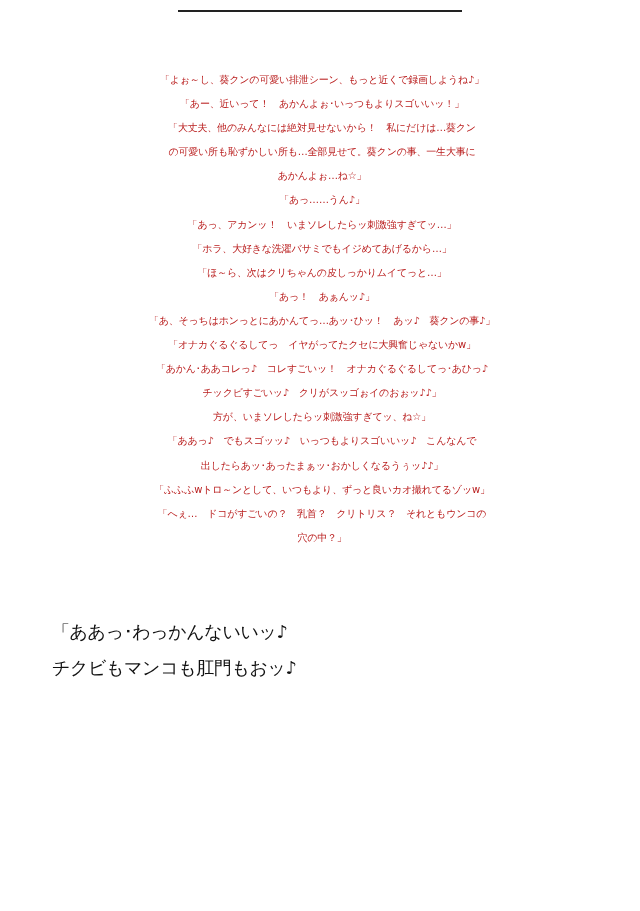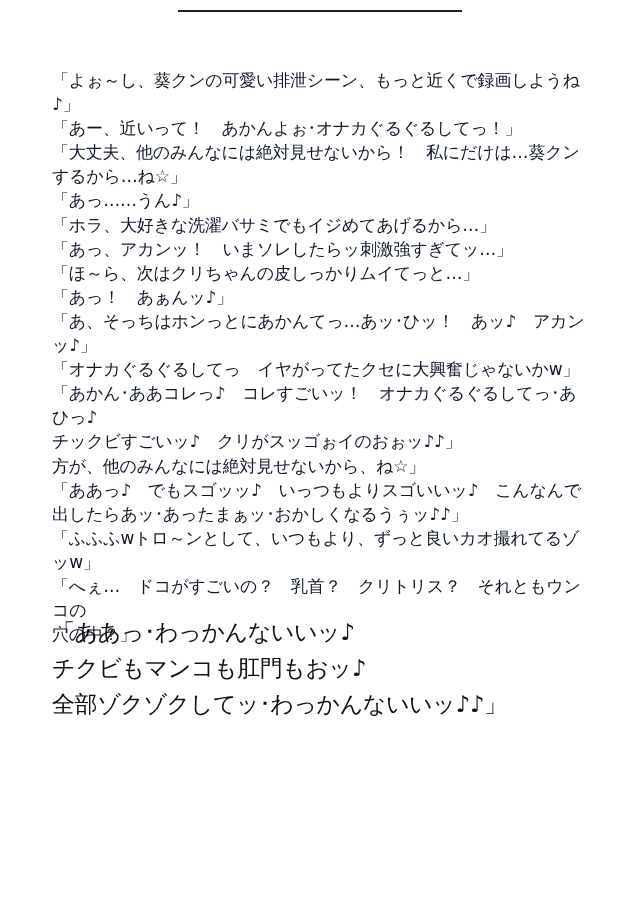--- a/index.html
+++ b/index.html
@@ -28,68 +28,69 @@
     height: 2px;
     background: #222222;
   }
   .body-block {
     position: absolute;
     top: 68px;
     left: 52px;
     width: 540px;
   }
   .line {
-    font-size: 17px;
+    font-size: 10px;
     line-height: 24.1px;
     letter-spacing: -0.2px;
     white-space: pre-wrap;
-    color: #0f172a;
+    color: #b91c1c;
+    text-align: center;
   }
   .shout-block {
     position: absolute;
     top: 614px;
     left: 52px;
     width: 560px;
   }
   .shout-line {
-    font-size: 23px;
+    font-size: 18px;
     line-height: 36px;
     letter-spacing: -0.4px;
     white-space: pre-wrap;
     color: #111111;
   }
 </style>
 </head>
 <body>
 
 <div class="page">
 
   <div class="top-rule"></div>
 
   <div class="body-block">
     <div class="line">「よぉ～し、葵クンの可愛い排泄シーン、もっと近くで録画しようね♪」</div>
-    <div class="line">「あー、近いって！　あかんよぉ･オナカぐるぐるしてっ！」</div>
+    <div class="line">「あー、近いって！　あかんよぉ･いっつもよりスゴいいッ！」</div>
     <div class="line">「大丈夫、他のみんなには絶対見せないから！　私にだけは…葵クン</div>
-    <div class="line">するから…ね☆」</div>
+    <div class="line">の可愛い所も恥ずかしい所も…全部見せて。葵クンの事、一生大事に</div>
+    <div class="line">あかんよぉ…ね☆」</div>
     <div class="line">「あっ……うん♪」</div>
+    <div class="line">「あっ、アカンッ！　いまソレしたらッ刺激強すぎてッ…」</div>
     <div class="line">「ホラ、大好きな洗濯バサミでもイジめてあげるから…」</div>
-    <div class="line">「あっ、アカンッ！　いまソレしたらッ刺激強すぎてッ…」</div>
     <div class="line">「ほ～ら、次はクリちゃんの皮しっかりムイてっと…」</div>
     <div class="line">「あっ！　あぁんッ♪」</div>
-    <div class="line">「あ、そっちはホンっとにあかんてっ…あッ･ひッ！　あッ♪　アカンッ♪」</div>
+    <div class="line">「あ、そっちはホンっとにあかんてっ…あッ･ひッ！　あッ♪　葵クンの事♪」</div>
     <div class="line">「オナカぐるぐるしてっ　イヤがってたクセに大興奮じゃないかw」</div>
     <div class="line">「あかん･ああコレっ♪　コレすごいッ！　オナカぐるぐるしてっ･あひっ♪</div>
     <div class="line">チックビすごいッ♪　クリがスッゴぉイのおぉッ♪♪」</div>
-    <div class="line">方が、他のみんなには絶対見せないから、ね☆」</div>
+    <div class="line">方が、いまソレしたらッ刺激強すぎてッ、ね☆」</div>
     <div class="line">「ああっ♪　でもスゴッッ♪　いっつもよりスゴいいッ♪　こんなんで</div>
     <div class="line">出したらあッ･あったまぁッ･おかしくなるうぅッ♪♪」</div>
     <div class="line">「ふふふwトロ～ンとして、いつもより、ずっと良いカオ撮れてるゾッw」</div>
     <div class="line">「へぇ…　ドコがすごいの？　乳首？　クリトリス？　それともウンコの</div>
     <div class="line">穴の中？」</div>
   </div>
 
   <div class="shout-block">
     <div class="shout-line">「ああっ･わっかんないいッ♪</div>
     <div class="shout-line">チクビもマンコも肛門もおッ♪</div>
-    <div class="shout-line">全部ゾクゾクしてッ･わっかんないいッ♪♪」</div>
   </div>
 
 </div>
 
 </body></html>

